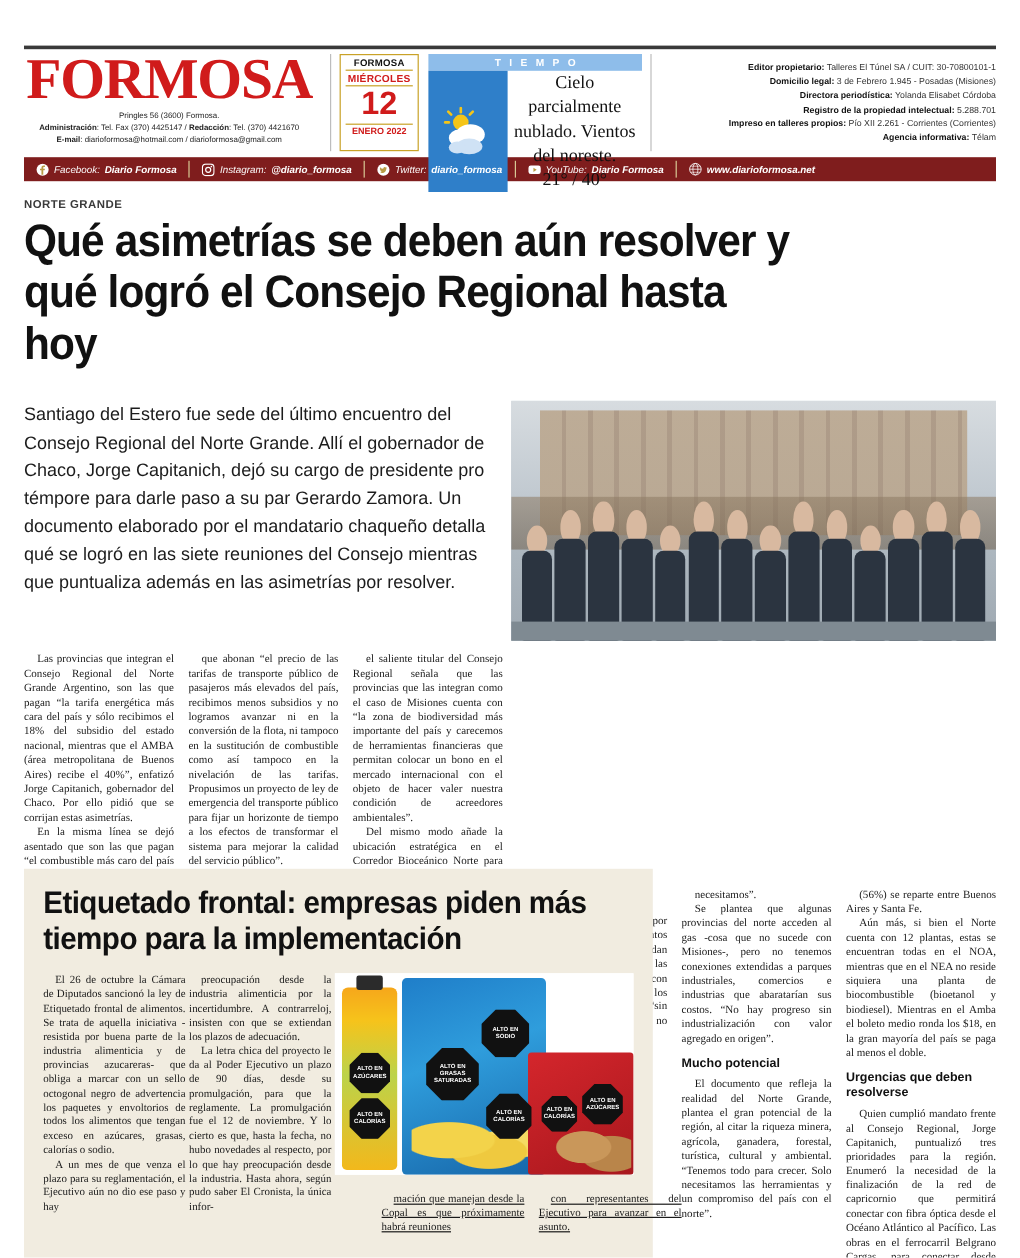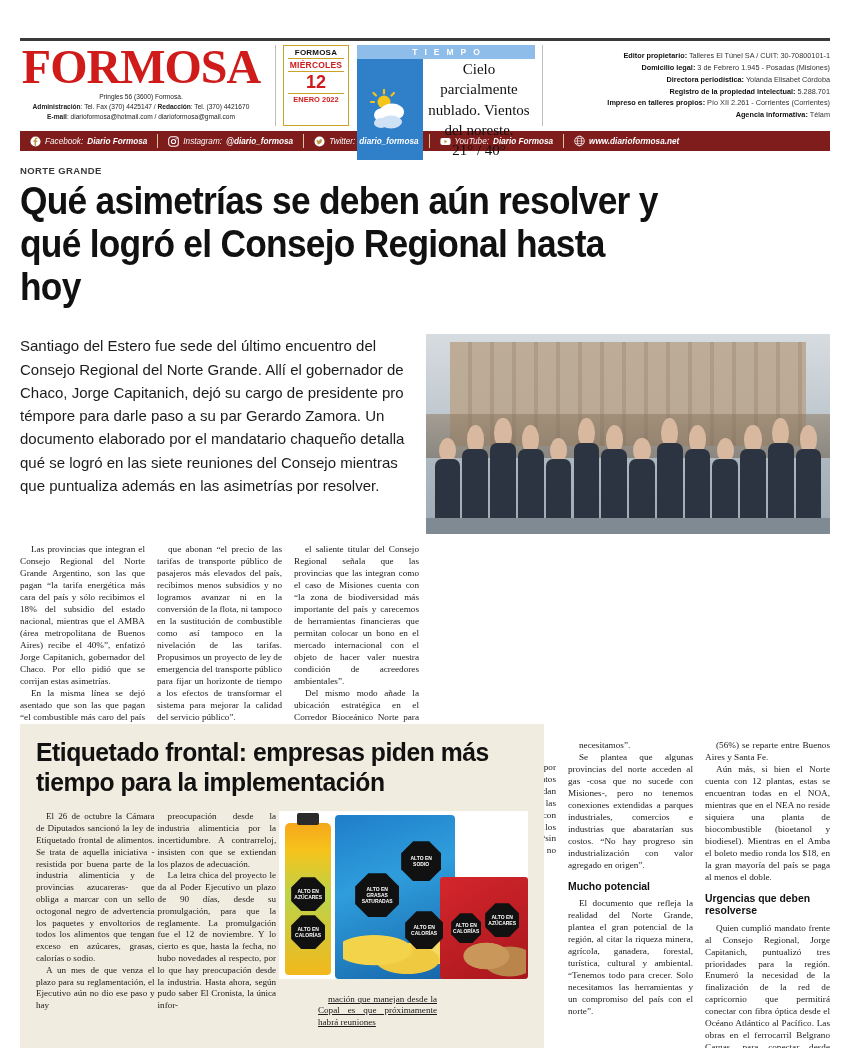--- a/index.html
+++ b/index.html
@@ -43,21 +43,21 @@
   .mh-sep { width:1px; background:#bdbdbd; margin:0 7px; }
 
   .mh-date {
     width: 66px; border:1px solid #c9a227; background:#fff;
     display:flex; flex-direction:column; align-items:stretch; text-align:center;
     padding: 2px 0 1px;
   }
   .mh-date .d-city { font-size:8px; font-weight:700; color:#111; letter-spacing:0.2px; padding-bottom:1px; }
   .mh-date .d-line { height:1px; background:#c9a227; margin:0 4px; }
   .mh-date .d-dow { font-size:8.5px; font-weight:700; color:#d01b1b; padding:1px 0; letter-spacing:0.2px;}
-  .mh-date .d-num { font-size:18px; font-weight:700; color:#d01b1b; line-height:1.02; padding:1px 0 2px; }
+  .mh-date .d-num { font-size:27px; font-weight:700; color:#d01b1b; line-height:1.02; padding:1px 0 2px; }
   .mh-date .d-my { font-size:7.5px; font-weight:700; color:#d01b1b; padding:1px 0 0; }
 
   .mh-weather { width: 178px; margin-left:8px; display:flex; flex-direction:column; }
   .w-title {
     background:#8ebdea; color:#fff; font-size:8.5px; font-weight:700;
     letter-spacing:7px; text-align:center; padding:2px 0 2px 7px; height:14px;
   }
   .w-body { display:flex; flex:1; }
   .w-icon { width:66px; background:#2f7fc9; display:flex; align-items:center; justify-content:center; }
   .w-text { flex:1; display:flex; align-items:center; justify-content:center; text-align:center;
@@ -452,16 +452,19 @@
         <div class="oct" style="left:126px; top:100px; width:38px; height:38px;">ALTO EN CALORÍAS</div>
         <div class="oct" style="left:172px; top:102px; width:30px; height:30px;">ALTO EN CALORÍAS</div>
         <div class="oct" style="left:206px; top:92px;  width:34px; height:34px;">ALTO EN AZÚCARES</div>
       </div>
     </div>
 
     <div class="tail-cols">
       <div class="lcol">
         <p>mación que manejan desde la Copal es que próximamente habrá reuniones</p>
       </div>
+      <div class="lcol">
+        <p>con representantes del Ejecutivo para avanzar en el asunto.</p>
+      </div>
     </div>
   </div>
 
 </div>
 
 </body></html>

